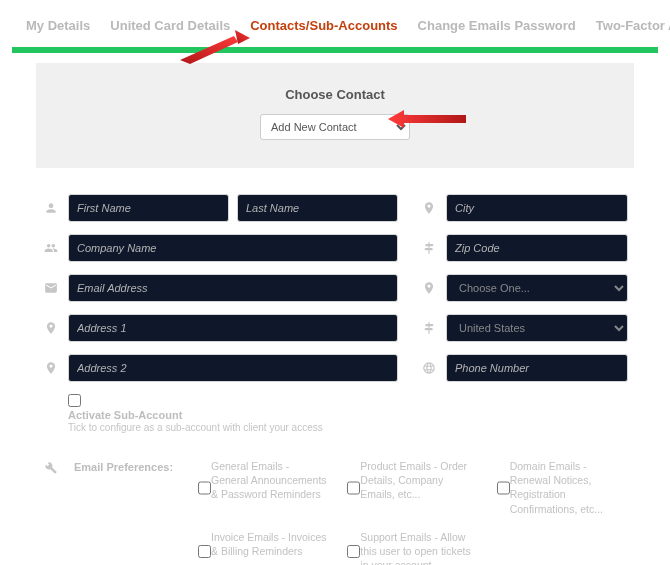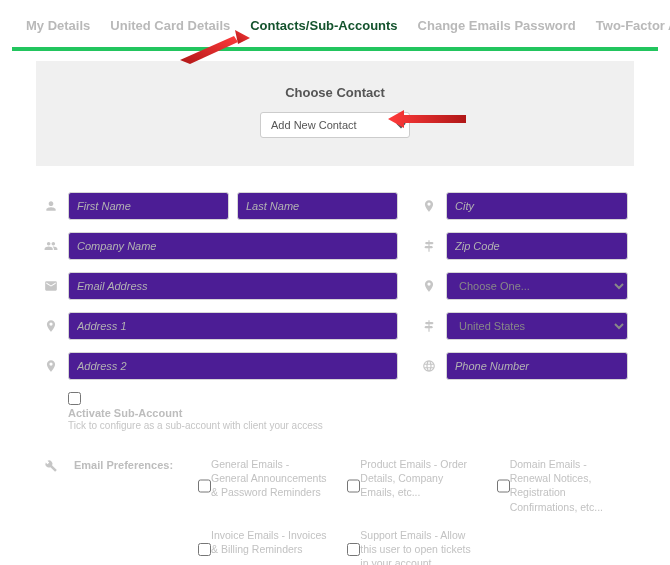--- a/index.html
+++ b/index.html
@@ -8,30 +8,30 @@
     background: #fff;
     width: 670px;
     color: #333;
     font-size: 12px;
   }
   .wrap { padding: 10px 12px 20px 12px; }
   .tabs {
     display: flex;
     gap: 20px;
     padding: 8px 10px 14px 14px;
-    border-bottom: 4px solid #22c55e;
+    border-bottom: 6px solid #22c55e;
   }
   .tab {
     font-size: 13px;
     font-weight: 600;
     color: #b9b9b9;
     cursor: pointer;
     white-space: nowrap;
   }
-  .tab.active { color: #14532d; }
+  .tab.active { color: #c2410c; }
   .choose-box {
     background: #f0f0f0;
     margin: 10px 24px 0 24px;
     padding: 24px 0 28px 0;
     text-align: center;
   }
   .choose-title {
     color: #555;
     font-size: 13px;
     font-weight: 600;
@@ -58,21 +58,21 @@
   .icon-slot svg { width:14px; height:14px; fill:#c6c6c6; }
   .field {
     flex: 1;
     height: 28px;
     border: 1px solid #d6d6d6;
     border-radius: 3px;
     padding: 0 8px;
     font-size: 11px;
     font-style: italic;
     color: #999;
-    background: #4c1d95;
+    background: #0f172a;
   }
   .field::placeholder { color: #b3b3b3; font-style: italic; }
   select.field { font-style: normal; color:#888; }
   .two-fields { display:flex; gap:8px; flex:1; }
   .two-fields .field { flex:1; }
   .activate {
     padding: 6px 30px 0 56px;
     color: #bdbdbd;
     font-size: 11px;
   }

